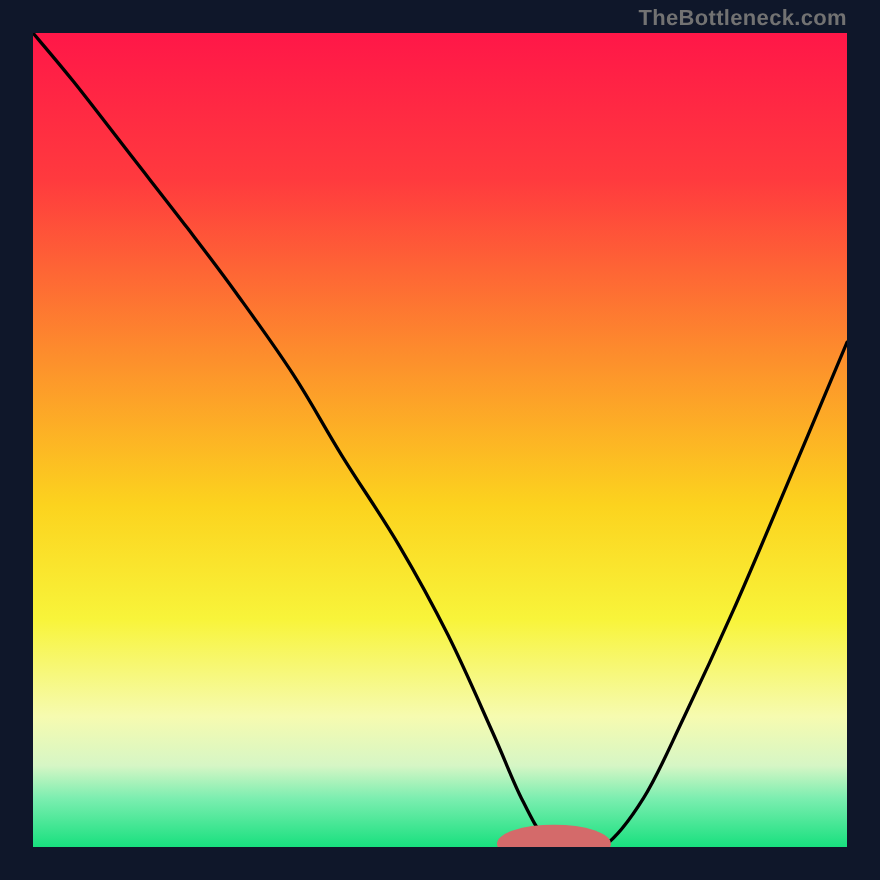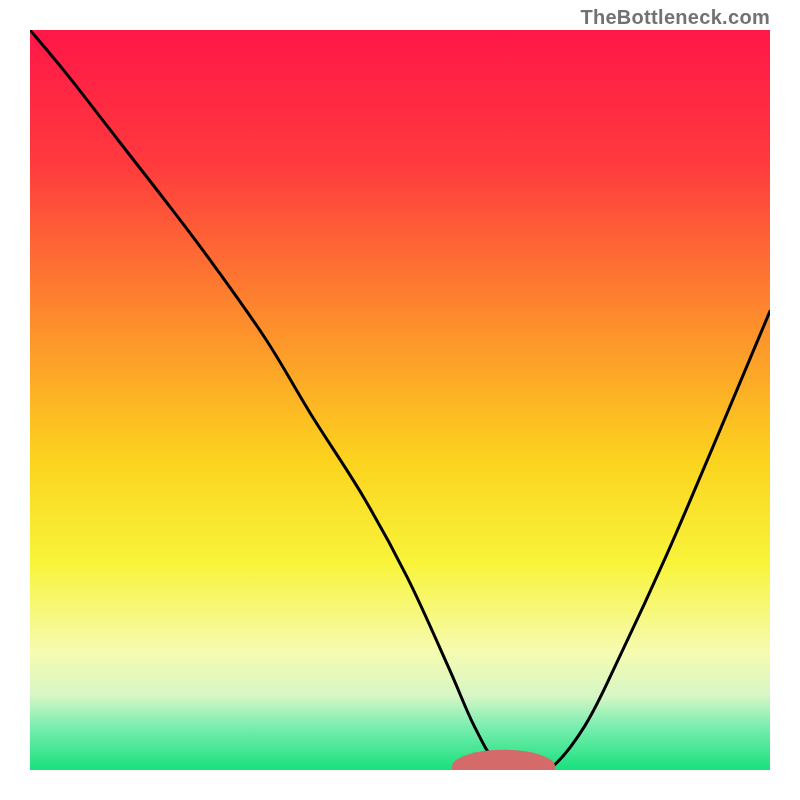--- a/index.html
+++ b/index.html
@@ -1,16 +1,16 @@
 <!DOCTYPE html>
 <html><head>
 <meta charset="utf-8">
 <style>
   html,body{margin:0;padding:0;width:800px;height:800px;background:#000;overflow:hidden;font-family:Arial,Helvetica,sans-serif}
-  .frame{position:absolute;left:0;top:0;width:800px;height:800px;background:#ffffff}
+  .frame{position:absolute;left:0;top:0;width:800px;height:800px;background:#0f172a}
   .plot{position:absolute;left:30px;top:30px;width:740px;height:740px}
   .watermark{position:absolute;right:30px;top:6px;color:#727272;font-size:20px;font-weight:600;letter-spacing:.3px}
   svg{display:block}
 </style>
 </head>
 <body>
 
 <div class="frame">
   <div class="watermark">TheBottleneck.com</div>
   <div class="plot">

